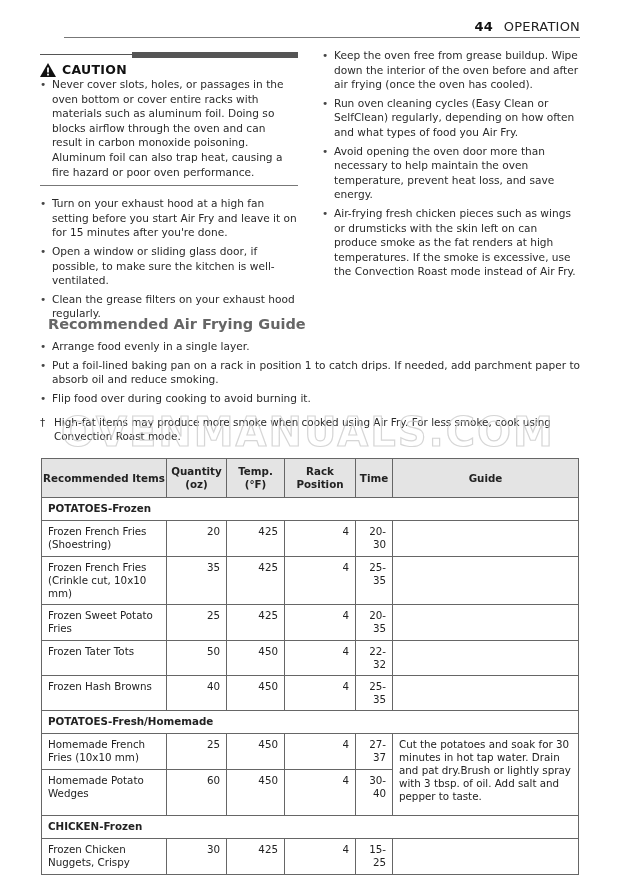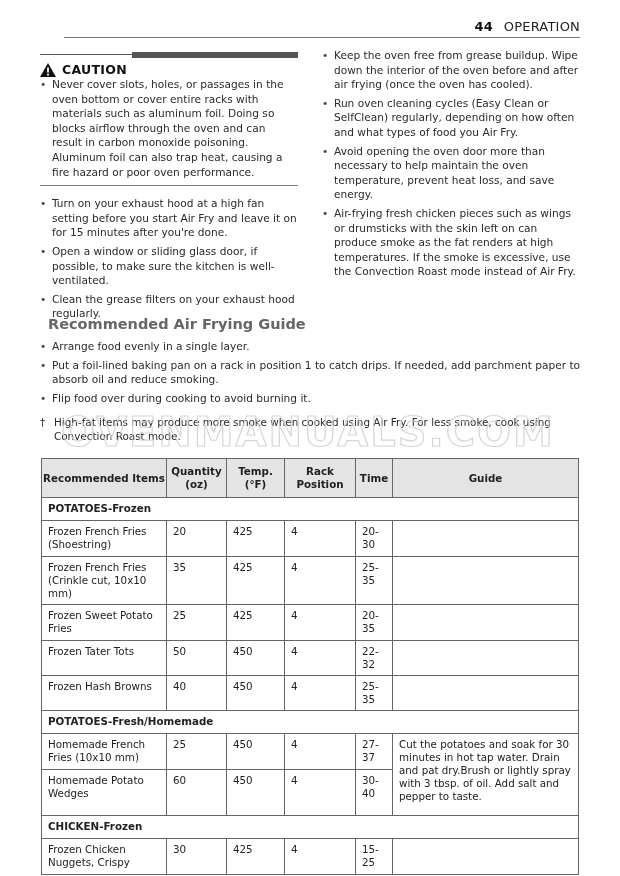--- a/index.html
+++ b/index.html
@@ -34,21 +34,21 @@
   .note .dagger { position: absolute; left: 0; top: 0; }
 
   .watermark { position: absolute; left: 48px; top: 409px; width: 520px; text-align: center;
                font-size: 40px; font-weight: bold; letter-spacing: 2px; color: transparent;
                -webkit-text-stroke: 1.2px #cfcfcf; opacity: 0.85; pointer-events: none; }
 
   table.guide { position: absolute; left: 41px; top: 458px; width: 538px; border-collapse: collapse; font-size: 10.3px; color: #222; }
   table.guide th, table.guide td { border: 1px solid #666; }
   table.guide th { background: #e4e4e4; font-weight: bold; height: 36px; line-height: 13px; text-align: center; color: #222; }
   table.guide td { vertical-align: top; padding: 4px 6px; line-height: 13px; }
-  table.guide td.c { text-align: left; margin-top: 16px; }
+  table.guide td.c { text-align: right; margin-top: 16px; }
   table.guide tr.cat td { font-weight: bold; height: 14px; padding: 4px 6px; }
   table.guide tr.item td { height: 27px; }
   table.guide tr.single td { height: 14px; }
   .c0 { width: 122px; } .c1 { width: 57px; } .c2 { width: 55px; } .c3 { width: 68px; } .c4 { width: 34px; } .c5 { width: auto; }
 </style>
 </head>
 <body>
 
 <div class="header">
   <span class="num">44</span>

